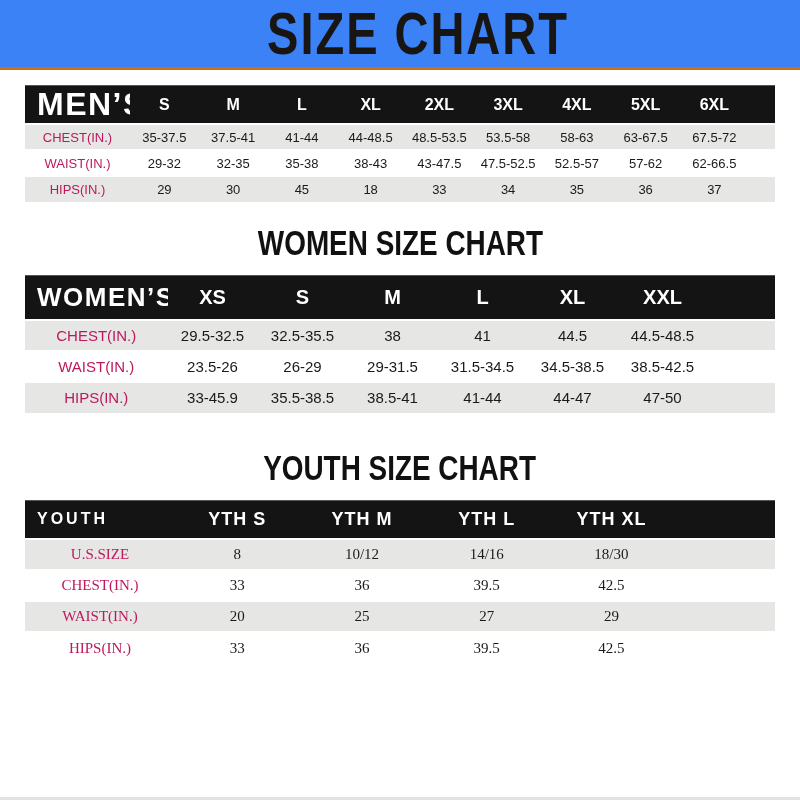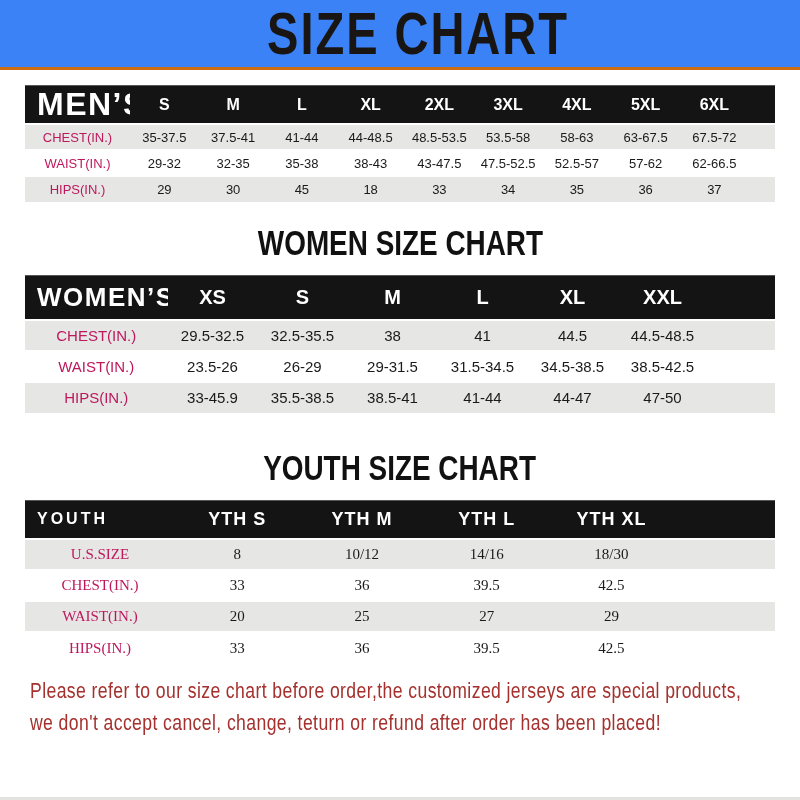--- a/index.html
+++ b/index.html
@@ -294,18 +294,14 @@
               <td>36</td>
               <td>39.5</td>
               <td>42.5</td>
               <td class="filler"></td>
             </tr>
           </tbody>
         </table>
     </div>
   </section>
 
-  <footer class="footer">
-    <span class="footer-line"><span class="fl">Please refer to our size chart before order,the customized jerseys are special products,</span></span>
-    <span class="footer-line"><span class="fl">we don't accept cancel, change, teturn or refund after order has been placed!</span></span>
-  </footer>
 
 </div>
 
 </body></html>

